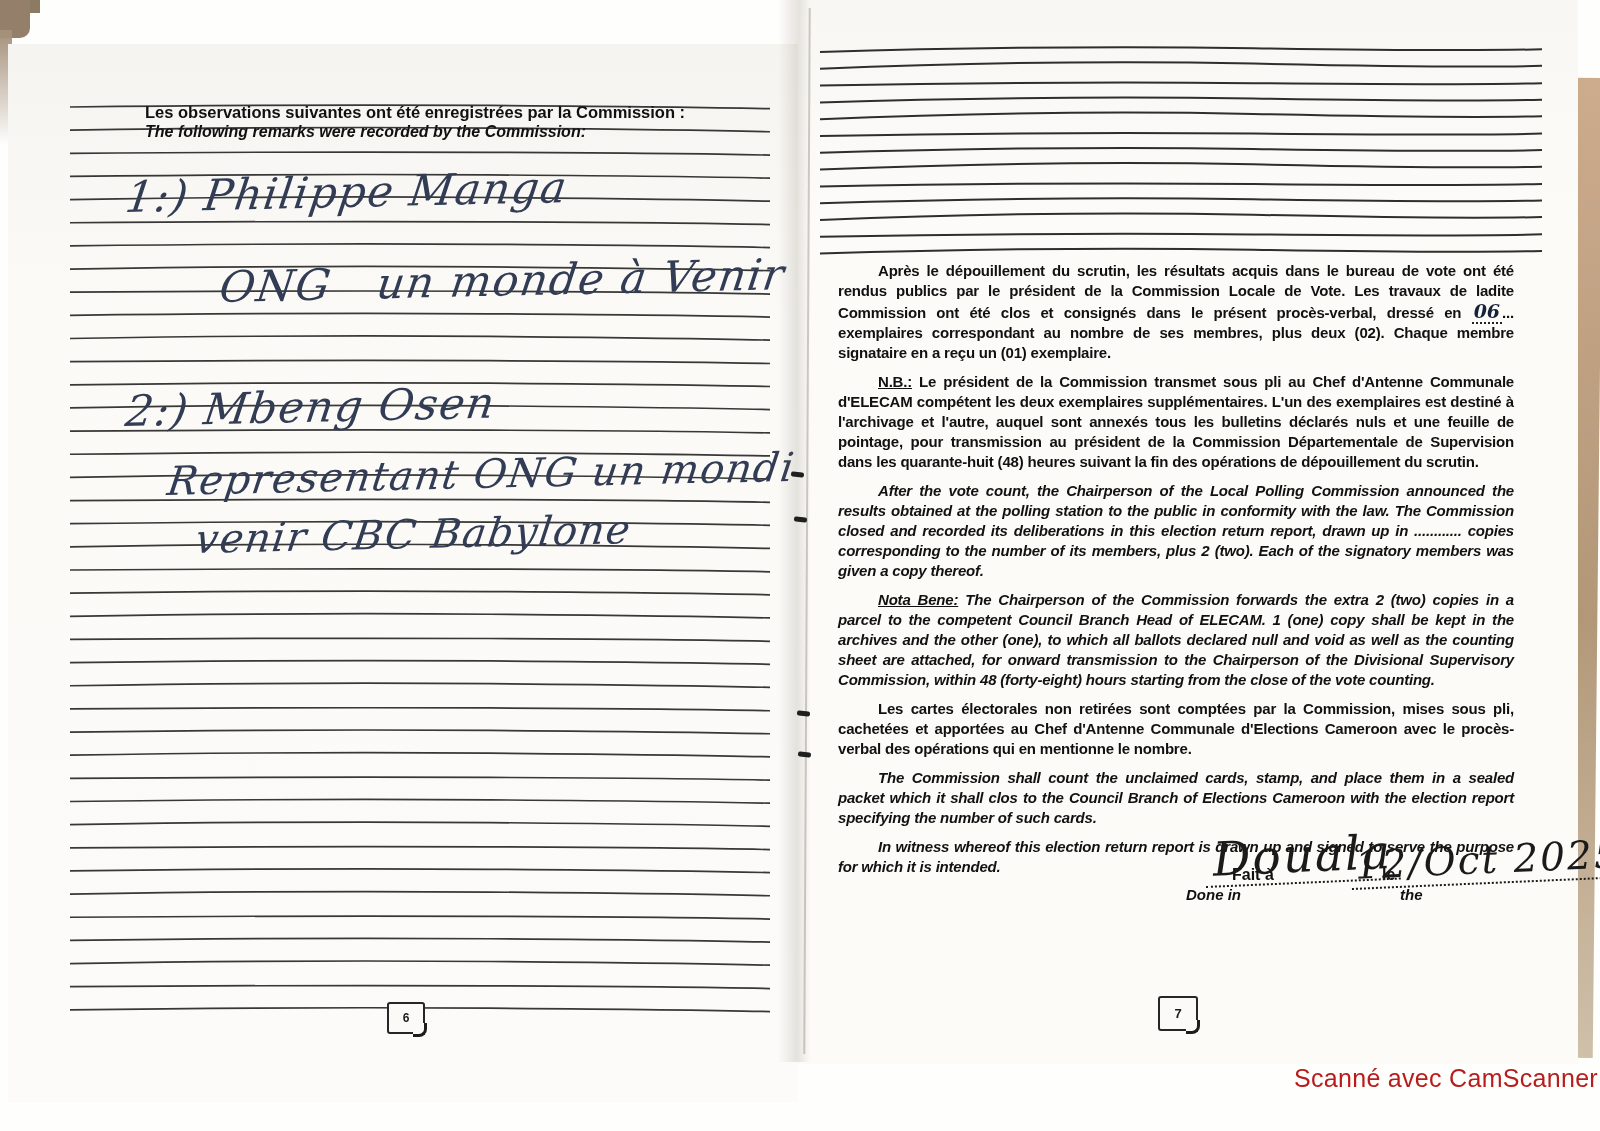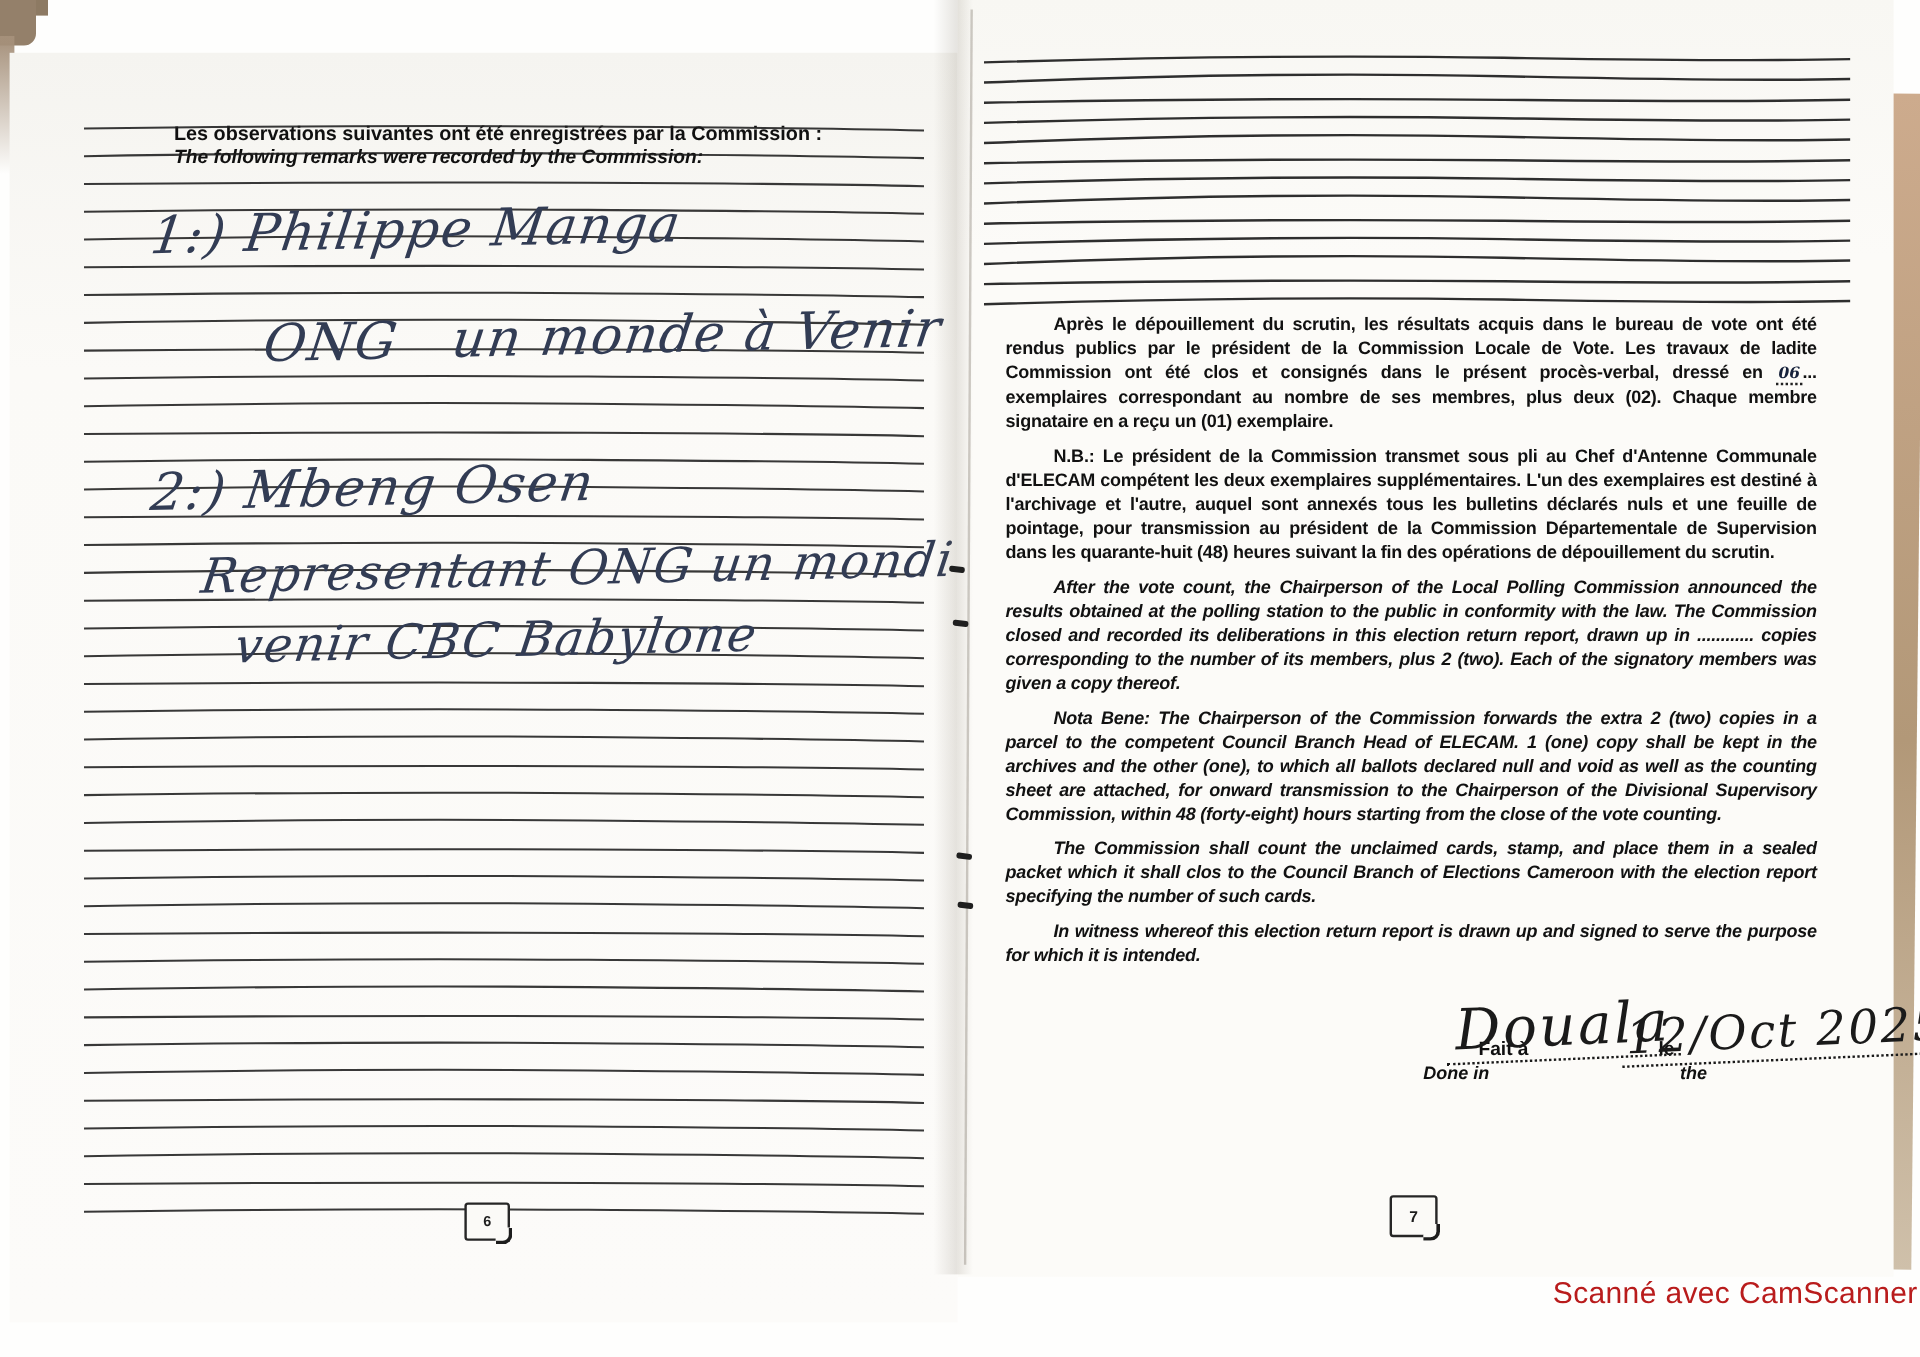--- a/index.html
+++ b/index.html
@@ -59,25 +59,25 @@
     background:#fbfaf7;}
   .pagebox-left{left:387px;top:1002px;}
   .pagebox-right{left:1158px;top:996px;width:36px;height:31px;font-size:13px;}
 
   
   .doc-col{position:absolute;left:838px;top:261px;width:676px;z-index:2;}
   .doc-col p{margin:0 0 9px;font-size:15px;line-height:20px;letter-spacing:-.2px;
     text-align:justify;text-indent:40px;color:#111;}
   .fr{font-weight:700;}
   .en{font-weight:700;font-style:italic;}
-  .lbl{font-weight:700;}
+  .lbl{font-weight:700;text-decoration:underline;}
   .doc-col .last{margin-bottom:2px;}
   .hand-inline{
     font-family:"DejaVu Serif",serif;font-style:italic;font-weight:700;
-    font-size:13px;color:#16213a;letter-spacing:0;
+    font-size:19px;color:#16213a;letter-spacing:0;
     border-bottom:2px dotted #222;padding:0 2px;
   }
 
   
   .sig-label{position:absolute;font-weight:700;font-size:16px;color:#101010;z-index:8;}
   .sig-sub{position:absolute;font-weight:700;font-style:italic;font-size:15px;color:#101010;z-index:8;}
   .hand-sign{
     position:absolute;font-family:"DejaVu Serif",serif;font-style:italic;
     color:#1a1a1a;z-index:9;border-bottom:2px dotted #1a1a1a;
     transform:rotate(-2.5deg);transform-origin:left bottom;letter-spacing:2px;white-space:pre;
@@ -180,20 +180,21 @@
 
 <div class="doc-col">
   <p class="fr"><span>Après le dépouillement du scrutin, les résultats acquis dans le bureau de vote ont été rendus publics par le président de la Commission Locale de Vote. Les travaux de ladite Commission ont été clos et consignés dans le présent procès-verbal, dressé en </span><span class="hand-inline">06</span><span>... exemplaires correspondant au nombre de ses membres, plus deux (02). Chaque membre signataire en a reçu un (01) exemplaire.</span></p>
 
   <p class="fr"><span class="lbl">N.B.:</span><span> Le président de la Commission transmet sous pli au Chef d'Antenne Communale d'ELECAM compétent les deux exemplaires supplémentaires. L'un des exemplaires est destiné à l'archivage et l'autre, auquel sont annexés tous les bulletins déclarés nuls et une feuille de pointage, pour transmission au président de la Commission Départementale de Supervision dans les quarante-huit (48) heures suivant la fin des opérations de dépouillement du scrutin.</span></p>
 
   <p class="en">After the vote count, the Chairperson of the Local Polling Commission announced the results obtained at the polling station to the public in conformity with the law. The Commission closed and recorded its deliberations in this election return report, drawn up in ............ copies corresponding to the number of its members, plus 2 (two). Each of the signatory members was given a copy thereof.</p>
 
   <p class="en"><span class="lbl">Nota Bene:</span><span> The Chairperson of the Commission forwards the extra 2 (two) copies in a parcel to the competent Council Branch Head of ELECAM. 1 (one) copy shall be kept in the archives and the other (one), to which all ballots declared null and void as well as the counting sheet are attached, for onward transmission to the Chairperson of the Divisional Supervisory Commission, within 48 (forty-eight) hours starting from the close of the vote counting.</span></p>
 
+  <p class="fr">Les cartes électorales non retirées sont comptées par la Commission, mises sous pli, cachetées et apportées au Chef d'Antenne Communale d'Elections Cameroon avec le procès-verbal des opérations qui en mentionne le nombre.</p>
 
   <p class="en">The Commission shall count the unclaimed cards, stamp, and place them in a sealed packet which it shall clos to the Council Branch of Elections Cameroon with the election report specifying the number of such cards.</p>
 
 
   <p class="en">In witness whereof this election return report is drawn up and signed to serve the purpose for which it is intended.</p>
 </div>
 
 <span class="sig-label lab-fait">Fait à</span>
 <span class="hand-sign sig-place">Douala</span>
 <span class="sig-label lab-le">le</span>

